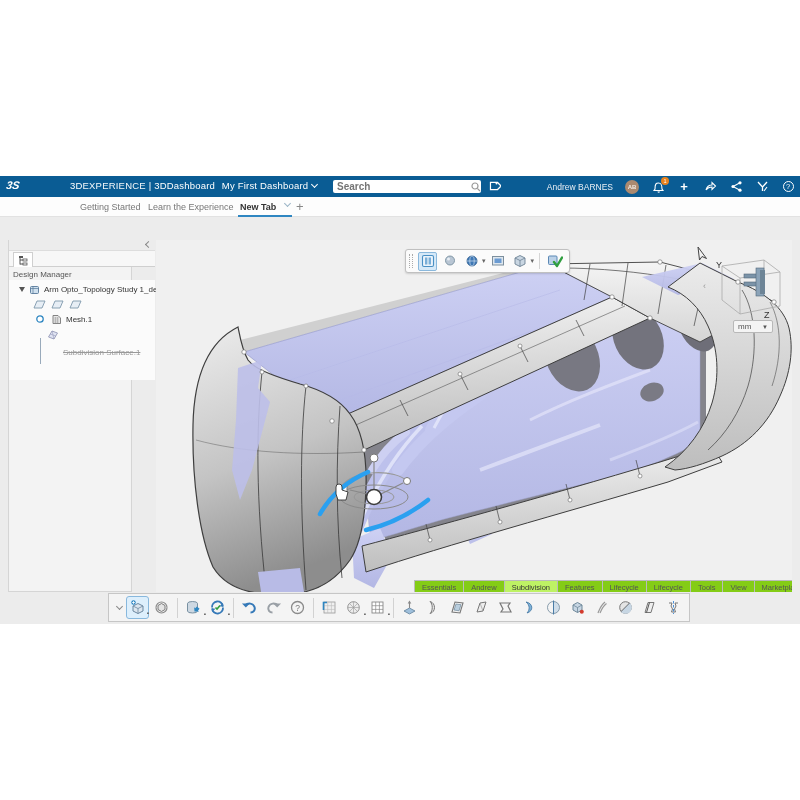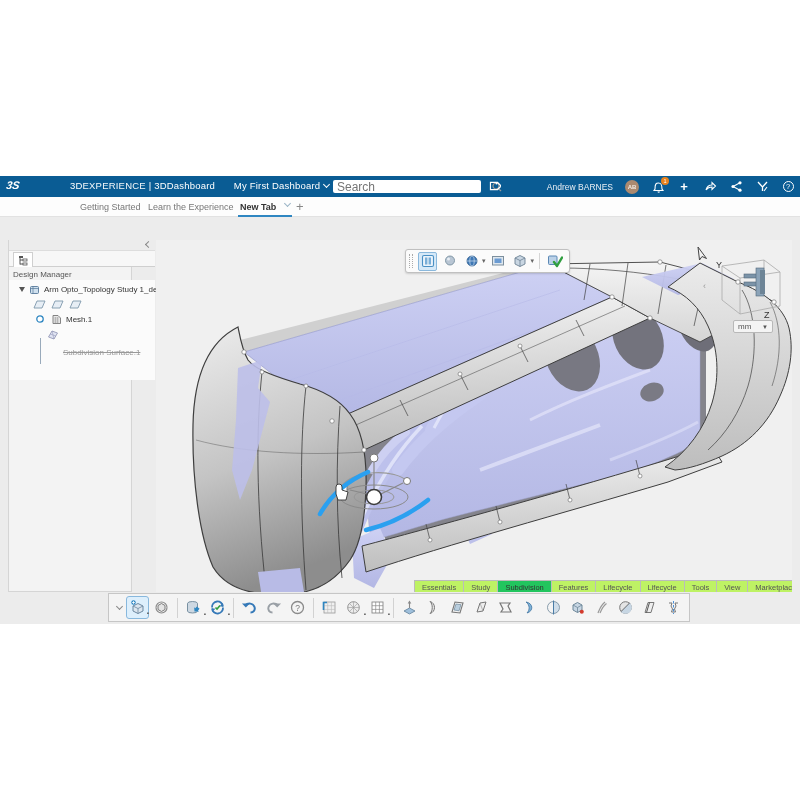--- a/index.html
+++ b/index.html
@@ -6,24 +6,24 @@
   html,body { width:800px; height:800px; background:#ffffff; overflow:hidden;
               font-family:"Liberation Sans", sans-serif; }
   #app { position:absolute; left:0; top:176px; width:800px; height:448px; background:#ececec; }
 
   
   #topbar { position:absolute; left:0; top:0; width:800px; height:21px; background:#0a5c94; color:#fff; }
   #logo3ds { position:absolute; left:6px; top:3px; width:16px; height:16px; font-style:italic; font-weight:bold; font-size:11px; color:#fff; transform:skewX(-8deg); }
   #brand { position:absolute; left:70px; top:4px; font-size:9.5px; letter-spacing:.2px; white-space:nowrap; }
   #brand b { font-weight:normal; }
   #brand .lite { font-weight:normal; opacity:.95; }
-  #brand .dash { margin-left:16px; font-weight:normal; }
+  #brand .dash { margin-left:4px; font-weight:normal; }
   .chev { display:inline-block; width:5px; height:5px; border-right:1.4px solid currentColor; border-bottom:1.4px solid currentColor; transform:rotate(45deg); vertical-align:middle; margin-left:4px; margin-top:-3px; }
   #searchbox { position:absolute; left:333px; top:4px; width:148px; height:13px; background:#fff; border-radius:2px; display:flex; align-items:center; padding:0 4px; }
-  #searchbox input { border:none; outline:none; flex:1; font-size:12px; color:#555; background:transparent; font-family:"Liberation Sans",sans-serif; }
+  #searchbox input { border:none; outline:none; flex:1; font-size:10px; color:#555; background:transparent; font-family:"Liberation Sans",sans-serif;font-weight:bold; }
   #searchbox svg { flex:none; }
   #tagicon { position:absolute; left:487px; top:3px; }
   #topright { position:absolute; right:5px; top:0; height:21px; display:flex; align-items:center; gap:12px; }
   #username { font-size:8.5px; color:#e8eef4; }
   #avatar { width:14px; height:14px; border-radius:50%; background:#ab8a70; color:#f4ede5; font-size:6px; font-weight:bold; display:flex; align-items:center; justify-content:center; }
   .tbicon { position:relative; width:14px; height:14px; display:flex; align-items:center; justify-content:center; color:#fff; }
   #notifbadge { position:absolute; right:-4px; top:-3px; min-width:8px; height:8px; border-radius:4px; background:#e8821e; color:#fff; font-size:5.5px; line-height:8px; text-align:center; padding:0 1px; }
   .plus-glyph { font-size:13px; font-weight:bold; line-height:14px; }
   .help-glyph { width:11px; height:11px; border:1.2px solid #fff; border-radius:50%; font-size:7.5px; line-height:9px; text-align:center; }
 
@@ -71,23 +71,23 @@
   .vsep { width:1px; height:16px; background:#d5d5d5; margin:0 2px; }
 
   #cursor-arrow { position:absolute; left:540px; top:6px; }
   #navcube { position:absolute; left:552px; top:12px; }
   #cube-collapse { position:absolute; left:547px; top:41px; font-size:9px; color:#999; }
   #units-dd { position:absolute; left:577px; top:80px; width:40px; height:13px; background:#f4f4f4; border:1px solid #b8b8b8; border-radius:2px; font-size:8px; color:#555; display:flex; align-items:center; justify-content:space-between; padding:0 4px; }
   #units-dd .dcaret { font-size:6px; color:#555; }
 
   
   #ribbontabs { position:absolute; left:258px; top:340px; display:flex; height:13px; z-index:5; }
-  .rtab { height:13px; line-height:13px; padding:0 7px; font-size:7.5px; color:#555; background:#bef264; border:1px solid #bbb; border-right:none; white-space:nowrap; }
+  .rtab { height:13px; line-height:13px; padding:0 7px; font-size:7.5px; color:#555; background:#84cc16; border:1px solid #bbb; border-right:none; white-space:nowrap; }
   .rtab:last-child { border-right:1px solid #bbb; }
-  .rtab.active { background:#22c55e; color:#333; border-bottom:1px solid #fff; }
+  .rtab.active { background:#bef264; color:#333; border-bottom:1px solid #fff; }
 
   
   #actionbar { position:absolute; left:108px; top:417px; width:582px; height:29px; background:#f4f4f4; border:1px solid #c6c6c6; display:flex; align-items:center; padding:0 4px; gap:1px; }
   #ab-collapse { width:10px; height:10px; margin-right:3px; display:flex; align-items:center; justify-content:center; }
   .abtn { position:relative; width:23px; height:23px; display:flex; align-items:center; justify-content:center; border-radius:3px; flex:none; }
   .abtn.sel { background:#ddeffc; border:1px solid #88b8dd; }
   .abtn .dd { position:absolute; right:-1px; bottom:2px; font-size:6px; color:#555; }
   .asep { width:1px; height:20px; background:#d2d2d2; margin:0 3px; flex:none; }
   #below-app { position:absolute; left:0; top:448px; width:800px; height:2px; background:#fff; }
 </style>
@@ -395,21 +395,21 @@
         <text x="56" y="66" font-size="9" fill="#333" font-family="Liberation Sans, sans-serif">Z</text>
       </svg>
       <span id="cube-collapse">‹</span>
       <div id="units-dd">
         <span>mm</span>
         <span class="dcaret">▼</span>
       </div>
 
       <div id="ribbontabs">
         <span class="rtab">Essentials</span>
-        <span class="rtab">Study</span>
+        <span class="rtab">Andrew</span>
         <span class="rtab active">Subdivision</span>
         <span class="rtab">Features</span>
         <span class="rtab">Lifecycle</span>
         <span class="rtab">Lifecycle</span>
         <span class="rtab">Tools</span>
         <span class="rtab">View</span>
         <span class="rtab">Marketplace</span>
       </div>
     </div>
   </div>

